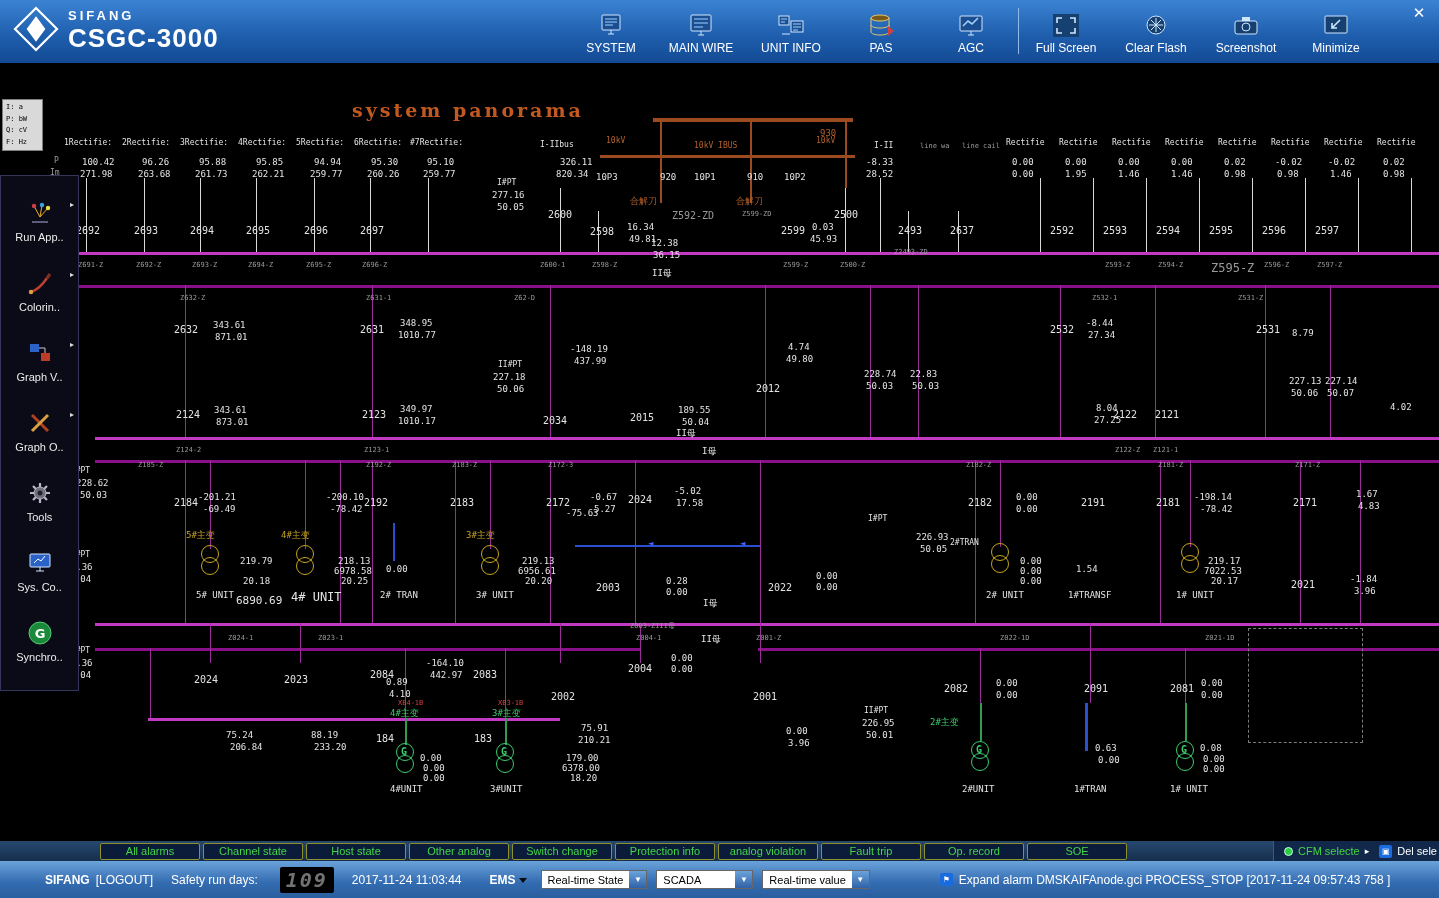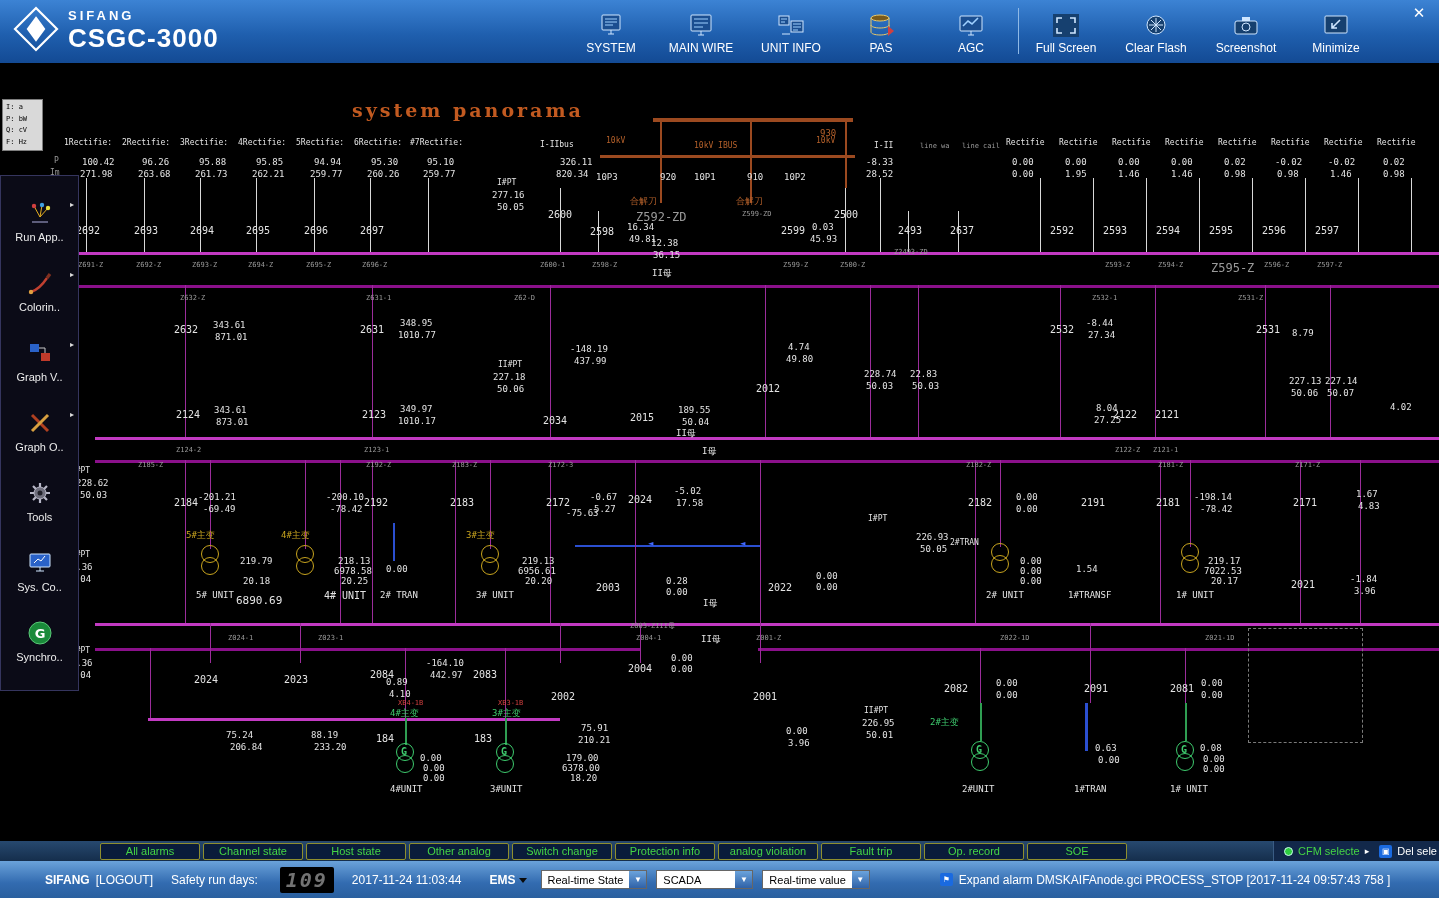--- a/index.html
+++ b/index.html
@@ -316,21 +316,21 @@
     <div class="lbl" style="left: 606px; top: 74px; font-size: 8px; color: rgb(180, 96, 42);">10kV</div>
     <div class="lbl" style="left: 694px; top: 79px; font-size: 8px; color: rgb(180, 96, 42);">10kV IBUS</div>
     <div class="lbl" style="left: 816px; top: 74px; font-size: 8px; color: rgb(180, 96, 42);">10kV</div>
     <div class="lbl" style="left: 596px; top: 110px; font-size: 9px; color: rgb(228, 228, 228);">10P3</div>
     <div class="lbl" style="left: 660px; top: 110px; font-size: 9px; color: rgb(228, 228, 228);">920</div>
     <div class="lbl" style="left: 694px; top: 110px; font-size: 9px; color: rgb(228, 228, 228);">10P1</div>
     <div class="lbl" style="left: 747px; top: 110px; font-size: 9px; color: rgb(228, 228, 228);">910</div>
     <div class="lbl" style="left: 784px; top: 110px; font-size: 9px; color: rgb(228, 228, 228);">10P2</div>
     <div class="lbl" style="left: 630px; top: 134px; font-size: 9px; color: rgb(180, 96, 42);">合解刀</div>
     <div class="lbl" style="left: 736px; top: 134px; font-size: 9px; color: rgb(180, 96, 42);">合解刀</div>
-    <div class="lbl" style="left: 636px; top: 148px; font-size: 12px; color: rgb(154, 154, 154);">Z592-ZD</div>
+    <div class="lbl" style="left: 672px; top: 148px; font-size: 10px; color: rgb(154, 154, 154);">Z592-ZD</div>
     <div class="lbl" style="left: 742px; top: 148px; font-size: 7px; color: rgb(154, 154, 154);">Z599-ZD</div>
     <div class="lbl" style="left: 874px; top: 79px; font-size: 8px; color: rgb(228, 228, 228);">I-II</div>
     <div class="lbl" style="left: 920px; top: 80px; font-size: 7px; color: rgb(154, 154, 154);">line wa</div>
     <div class="lbl" style="left: 962px; top: 80px; font-size: 7px; color: rgb(154, 154, 154);">line cail</div>
     <div class="lbl" style="left: 866px; top: 95px; font-size: 9px; color: rgb(228, 228, 228);">-8.33</div>
     <div class="lbl" style="left: 866px; top: 107px; font-size: 9px; color: rgb(228, 228, 228);">28.52</div>
     <div class="lbl" style="left: 1006px; top: 76px; font-size: 8px; color: rgb(228, 228, 228);">Rectifie</div>
     <div class="lbl" style="left: 1059px; top: 76px; font-size: 8px; color: rgb(228, 228, 228);">Rectifie</div>
     <div class="lbl" style="left: 1112px; top: 76px; font-size: 8px; color: rgb(228, 228, 228);">Rectifie</div>
     <div class="lbl" style="left: 1165px; top: 76px; font-size: 8px; color: rgb(228, 228, 228);">Rectifie</div>
@@ -493,21 +493,21 @@
     <div class="lbl" style="left: 1020px; top: 494px; font-size: 9px; color: rgb(228, 228, 228);">0.00</div>
     <div class="lbl" style="left: 1020px; top: 504px; font-size: 9px; color: rgb(228, 228, 228);">0.00</div>
     <div class="lbl" style="left: 1020px; top: 514px; font-size: 9px; color: rgb(228, 228, 228);">0.00</div>
     <div class="lbl" style="left: 1208px; top: 494px; font-size: 9px; color: rgb(228, 228, 228);">219.17</div>
     <div class="lbl" style="left: 1204px; top: 504px; font-size: 9px; color: rgb(228, 228, 228);">7022.53</div>
     <div class="lbl" style="left: 1211px; top: 514px; font-size: 9px; color: rgb(228, 228, 228);">20.17</div>
     <div class="lbl" style="left: 66px; top: 488px; font-size: 8px; color: rgb(228, 228, 228);">II#PT</div>
     <div class="lbl" style="left: 60px; top: 500px; font-size: 9px; color: rgb(228, 228, 228);">226.36</div>
     <div class="lbl" style="left: 64px; top: 512px; font-size: 9px; color: rgb(228, 228, 228);">50.04</div>
     <div class="lbl" style="left: 196px; top: 528px; font-size: 9px; color: rgb(228, 228, 228);">5# UNIT</div>
-    <div class="lbl" style="left: 291px; top: 528px; font-size: 10px; color: rgb(228, 228, 228); margin-left: 33px;">4# UNIT</div>
+    <div class="lbl" style="left: 291px; top: 528px; font-size: 12px; color: rgb(228, 228, 228);">4# UNIT</div>
     <div class="lbl" style="left: 380px; top: 528px; font-size: 9px; color: rgb(228, 228, 228);">2# TRAN</div>
     <div class="lbl" style="left: 476px; top: 528px; font-size: 9px; color: rgb(228, 228, 228);">3# UNIT</div>
     <div class="lbl" style="left: 986px; top: 528px; font-size: 9px; color: rgb(228, 228, 228);">2# UNIT</div>
     <div class="lbl" style="left: 1068px; top: 528px; font-size: 9px; color: rgb(228, 228, 228);">1#TRANSF</div>
     <div class="lbl" style="left: 1176px; top: 528px; font-size: 9px; color: rgb(228, 228, 228);">1# UNIT</div>
     <div class="lbl" style="left: 596px; top: 520px; font-size: 10px; color: rgb(228, 228, 228);">2003</div>
     <div class="lbl" style="left: 666px; top: 514px; font-size: 9px; color: rgb(228, 228, 228);">0.28</div>
     <div class="lbl" style="left: 666px; top: 525px; font-size: 9px; color: rgb(228, 228, 228);">0.00</div>
     <div class="lbl" style="left: 703px; top: 536px; font-size: 9px; color: rgb(228, 228, 228);">I母</div>
     <div class="lbl" style="left: 768px; top: 520px; font-size: 10px; color: rgb(228, 228, 228);">2022</div>

